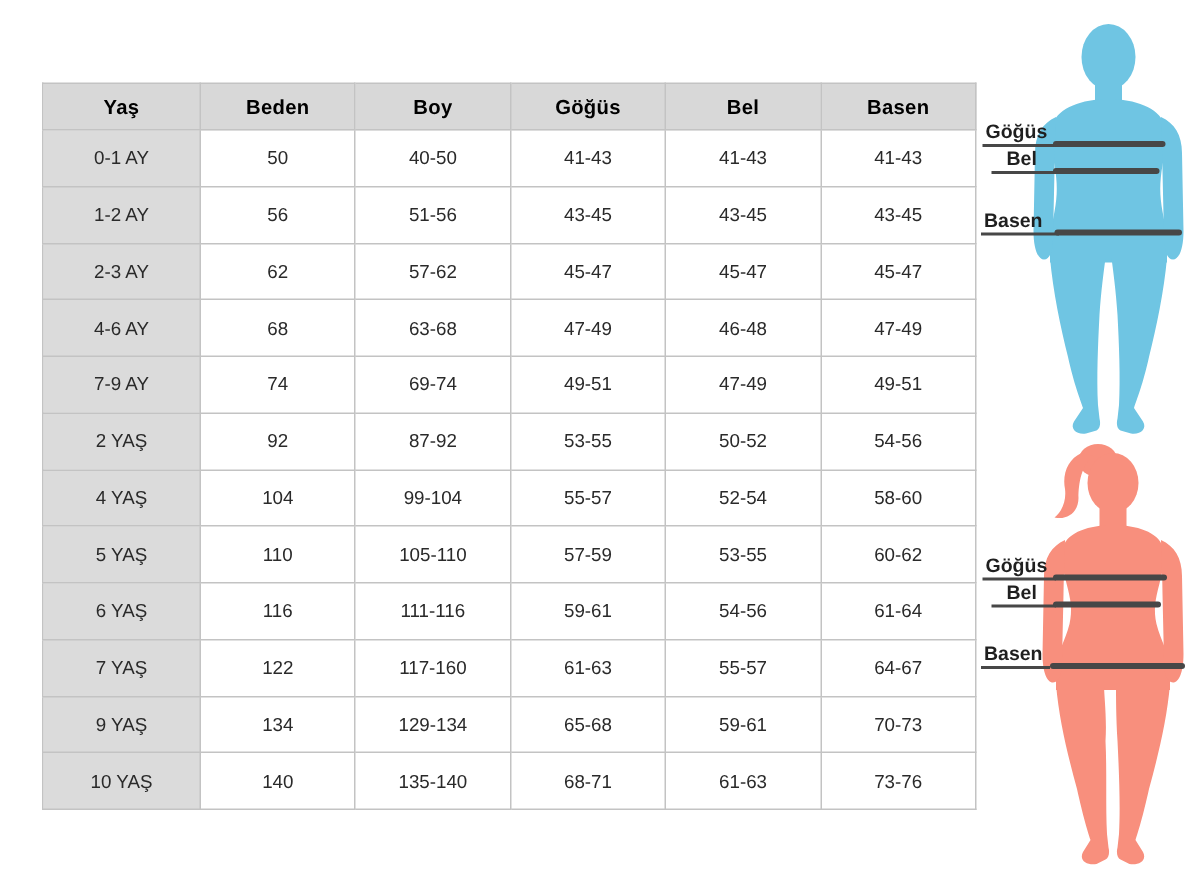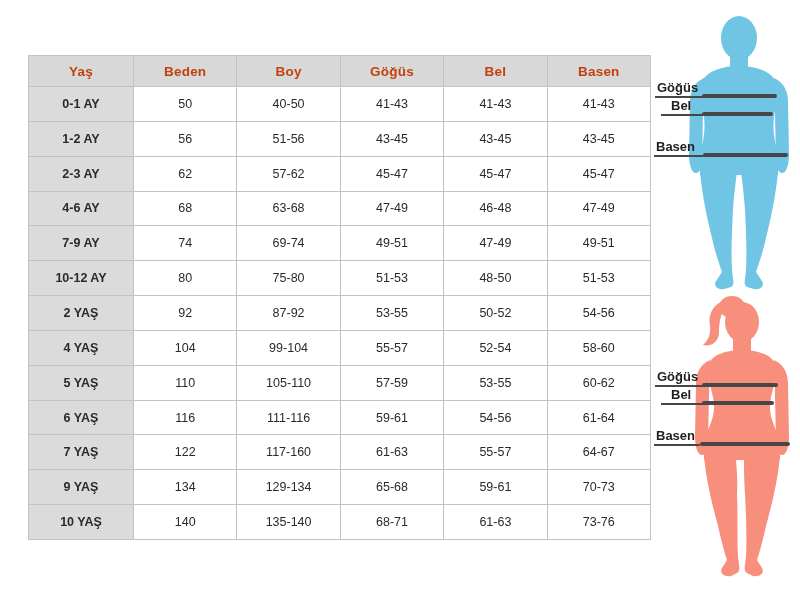--- a/index.html
+++ b/index.html
@@ -9,24 +9,24 @@
     --boy:#6FC5E3; --girl:#F88F7D; --line:#474747;
     --header-bg:#d8d8d8; --agecol-bg:#dbdbdb; --border:#c3c3c3;
   }
   .table-wrap { position:absolute; left:28px; top:55px; width:623px; height:485px; }
   table.chart-table { width:100%; height:100%; border-collapse:collapse; table-layout:fixed; }
   .chart-table th, .chart-table td {
     border:1px solid var(--border); text-align:center; vertical-align:middle; padding:0;
   }
   .chart-table th {
     background:var(--header-bg); height:31px; font-size:13.5px; font-weight:700;
-    color:#c2410c; letter-spacing:0.2px;
+    color:#000000; letter-spacing:0.2px;
   }
   .chart-table td { background:#fff; font-size:12.5px; color:#2a2a2a; }
-  .chart-table td.age { background:var(--agecol-bg);font-weight:bold; }
+  .chart-table td.age { background:var(--agecol-bg); }
   .figure { position:absolute; }
   .fig-boy { color:var(--boy); }
   .fig-girl { color:var(--girl); }
   .mlabel {
     position:absolute; font-weight:700; font-size:13px; line-height:14px;
     color:#1f1f1f; white-space:nowrap;
   }
   .mthin  { position:absolute; height:2px; background:var(--line); }
   .mthick { position:absolute; height:4px; background:var(--line); border-radius:2px; }
 </style>
@@ -88,28 +88,20 @@
             <td>46-48</td>
             <td>47-49</td>
           </tr>
           <tr>
             <td class="age">7-9 AY</td>
             <td>74</td>
             <td>69-74</td>
             <td>49-51</td>
             <td>47-49</td>
             <td>49-51</td>
-          </tr>
-          <tr>
-            <td class="age">10-12 AY</td>
-            <td>80</td>
-            <td>75-80</td>
-            <td>51-53</td>
-            <td>48-50</td>
-            <td>51-53</td>
           </tr>
           <tr>
             <td class="age">2 YAŞ</td>
             <td>92</td>
             <td>87-92</td>
             <td>53-55</td>
             <td>50-52</td>
             <td>54-56</td>
           </tr>
           <tr>

